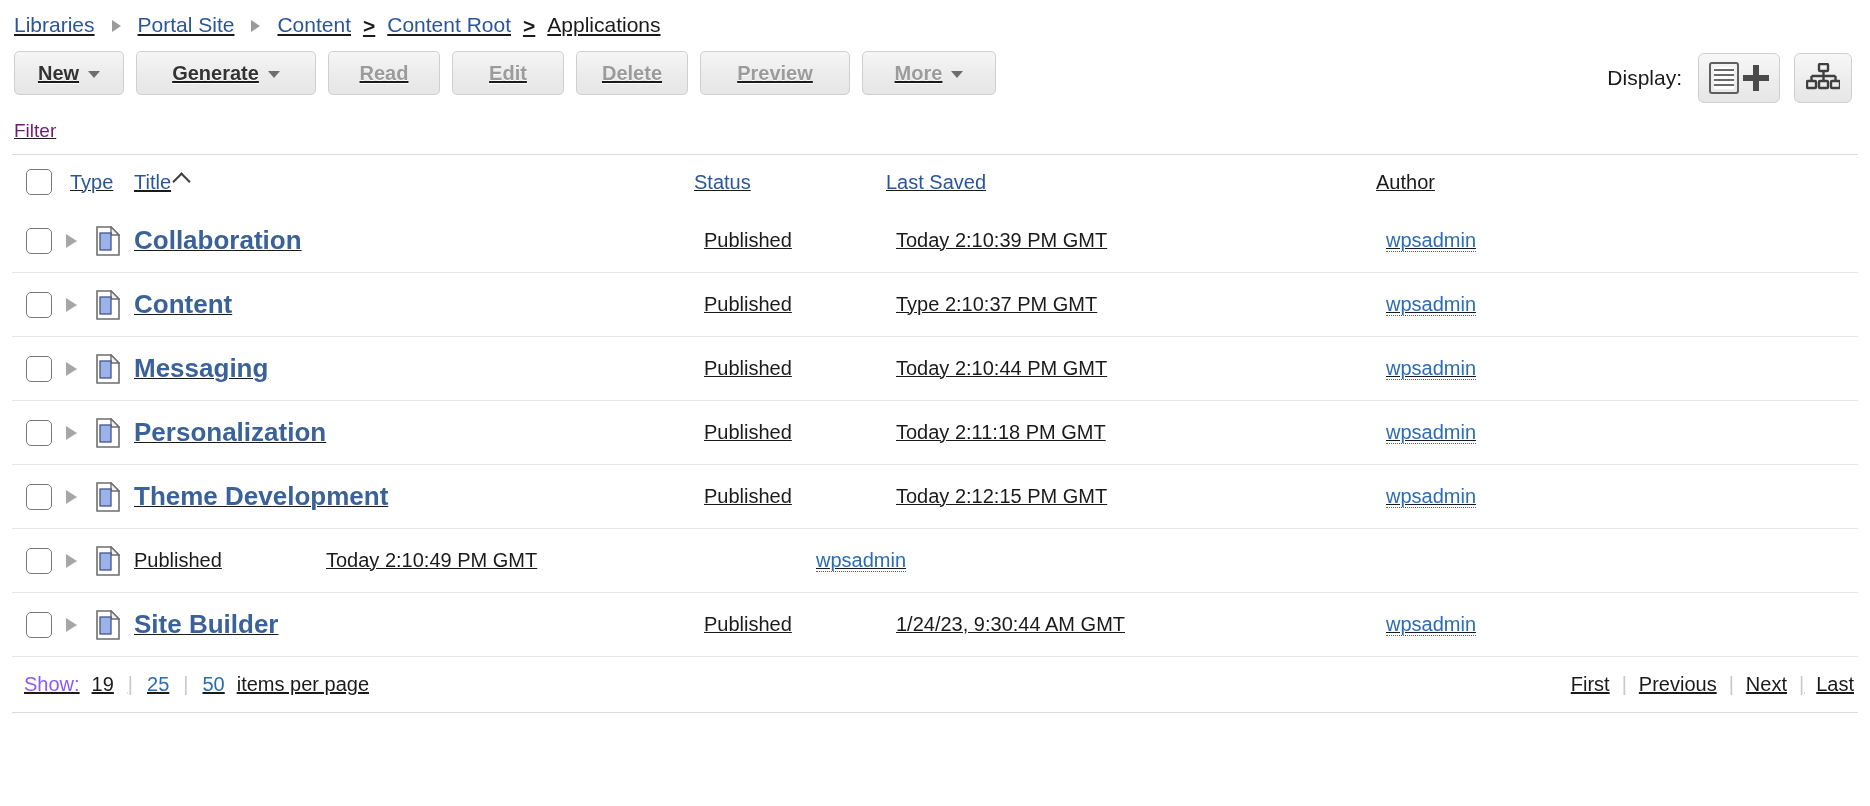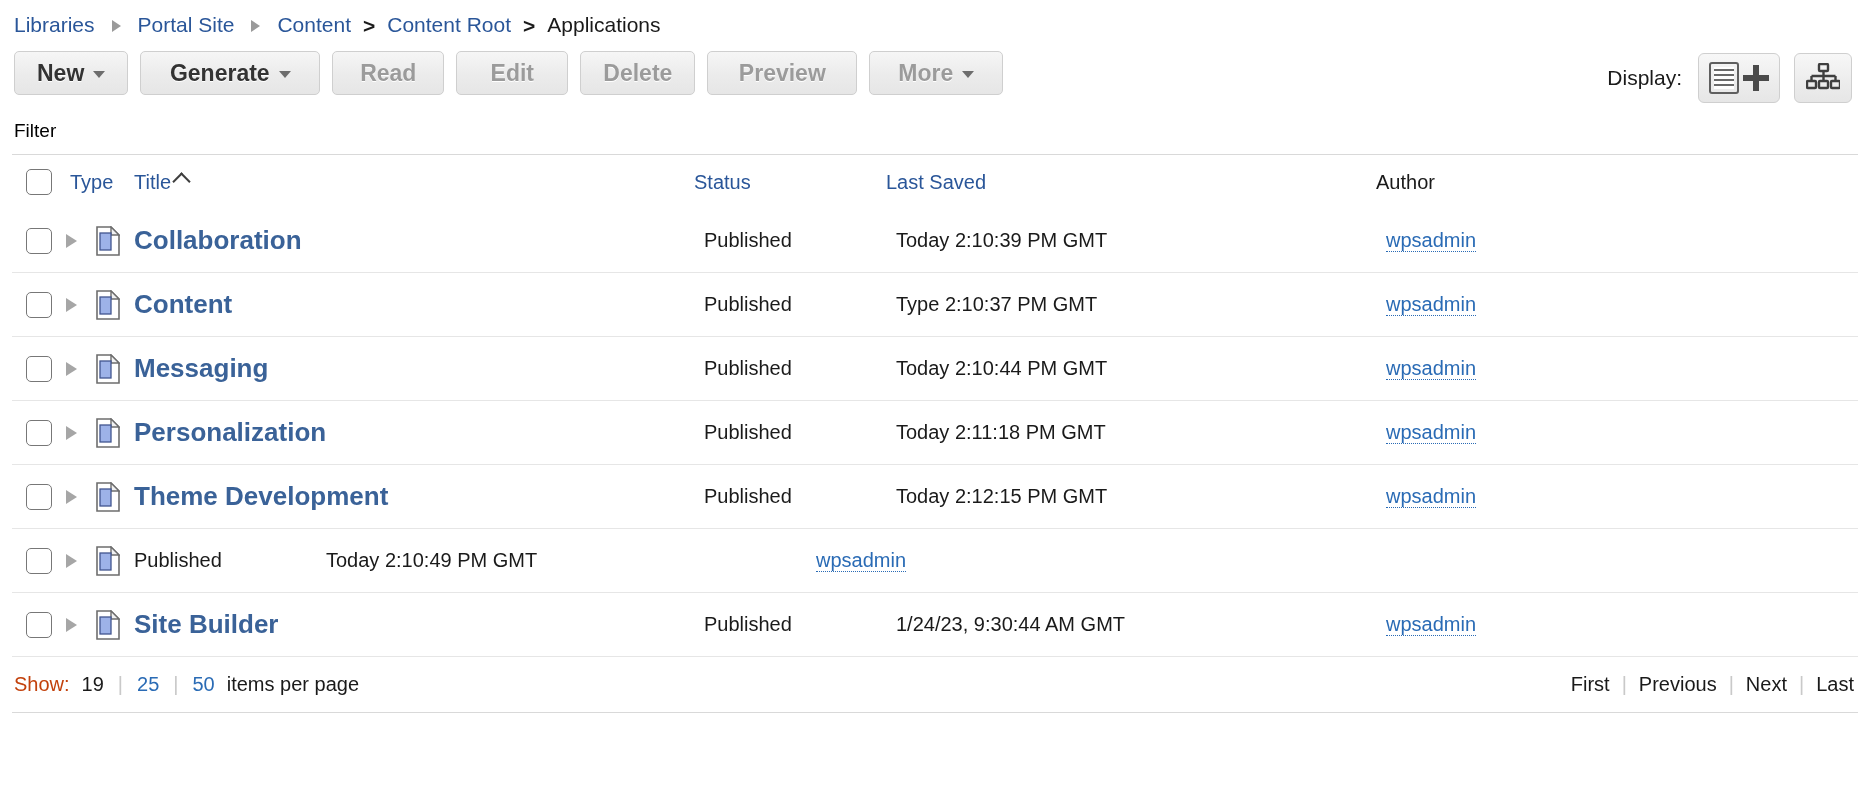--- a/index.html
+++ b/index.html
@@ -4,21 +4,21 @@
 <style>
   * { box-sizing: border-box; }
   html, body {
     margin: 0; padding: 0;
     width: 1870px; height: 806px;
     background: #ffffff;
     font-family: "Liberation Sans", sans-serif;
     color: #1a1a1a;
     overflow: hidden;
   }
-  .page { width: 1870px; height: 645px; position: relative; }
+  .page { width: 1870px; height: 645px; position: relative; text-decoration: underline; }
 
   
   .breadcrumb {
     display: flex; align-items: center;
     padding: 10px 0 0 14px;
     height: 40px;
     font-size: 21px;
   }
   .crumb-link { color: #2a5699; text-decoration: none; white-space: nowrap; }
   .crumb-current { color: #1a1a1a; white-space: nowrap; }
@@ -42,21 +42,21 @@
     padding: 10px 0 10px 14px;
     height: 66px;
   }
   .btn {
     position: relative;
     display: inline-flex; align-items: center; justify-content: center;
     gap: 9px;
     height: 44px;
     padding: 0 22px;
     margin-right: 12px;
-    font-size: 23px;
+    font-size: 20px;
     font-weight: bold;
     border: 1px solid #cfcfcf;
     border-radius: 5px;
     background: linear-gradient(to bottom, #f6f6f6 0%, #ececec 50%, #e6e6e6 100%);
     color: #333333;
     text-shadow: 0 1px 0 #ffffff;
     cursor: pointer;
     white-space: nowrap;
   }
   .btn.disabled { color: #9b9b9b; cursor: default; }
@@ -104,21 +104,21 @@
     content: ""; position: absolute; background: #4a4a4a;
   }
   .plus-glyph::before { left: 0; top: 10px; width: 26px; height: 6px; }
   .plus-glyph::after { top: 0; left: 10px; height: 26px; width: 6px; }
 
   
   .filter-row {
     padding: 14px 0 12px 14px;
     font-size: 19px;
   }
-  .filter-link { color: #000000; text-decoration: none; cursor: pointer; }
+  .filter-link { color: #701a75; text-decoration: none; cursor: pointer; }
 
   
   .table { width: 1870px; }
   .divider-top { border-top: 1px solid #d9d9d9; margin: 0 12px; }
   .row {
     display: flex; align-items: center;
     height: 64px;
     border-bottom: 1px solid #e6e6e6;
     margin: 0 12px;
   }
@@ -177,21 +177,21 @@
   }
 
   
   .footer {
     display: flex; align-items: center;
     height: 56px;
     margin: 0 12px;
     border-bottom: 1px solid #d9d9d9;
     font-size: 20px;
   }
-  .show-label { margin-left: 2px; color: #c2410c; }
+  .show-label { margin-left: 12px; color: #8b5cf6; }
   .pg-active { color: #1a1a1a; margin: 0 2px; }
   .pg-link { color: #2a6bb5; text-decoration: none; cursor: pointer; margin: 0 2px; }
   .pg-bar { color: #c9c9c9; margin: 0 12px; }
   .items-label { margin-left: 10px; color: #1a1a1a; }
   .pager-right { margin-left: auto; display: flex; align-items: center; padding-right: 4px; }
   .pager-item { color: #1a1a1a; cursor: default; }
 </style>
 </head>
 <body>
 

